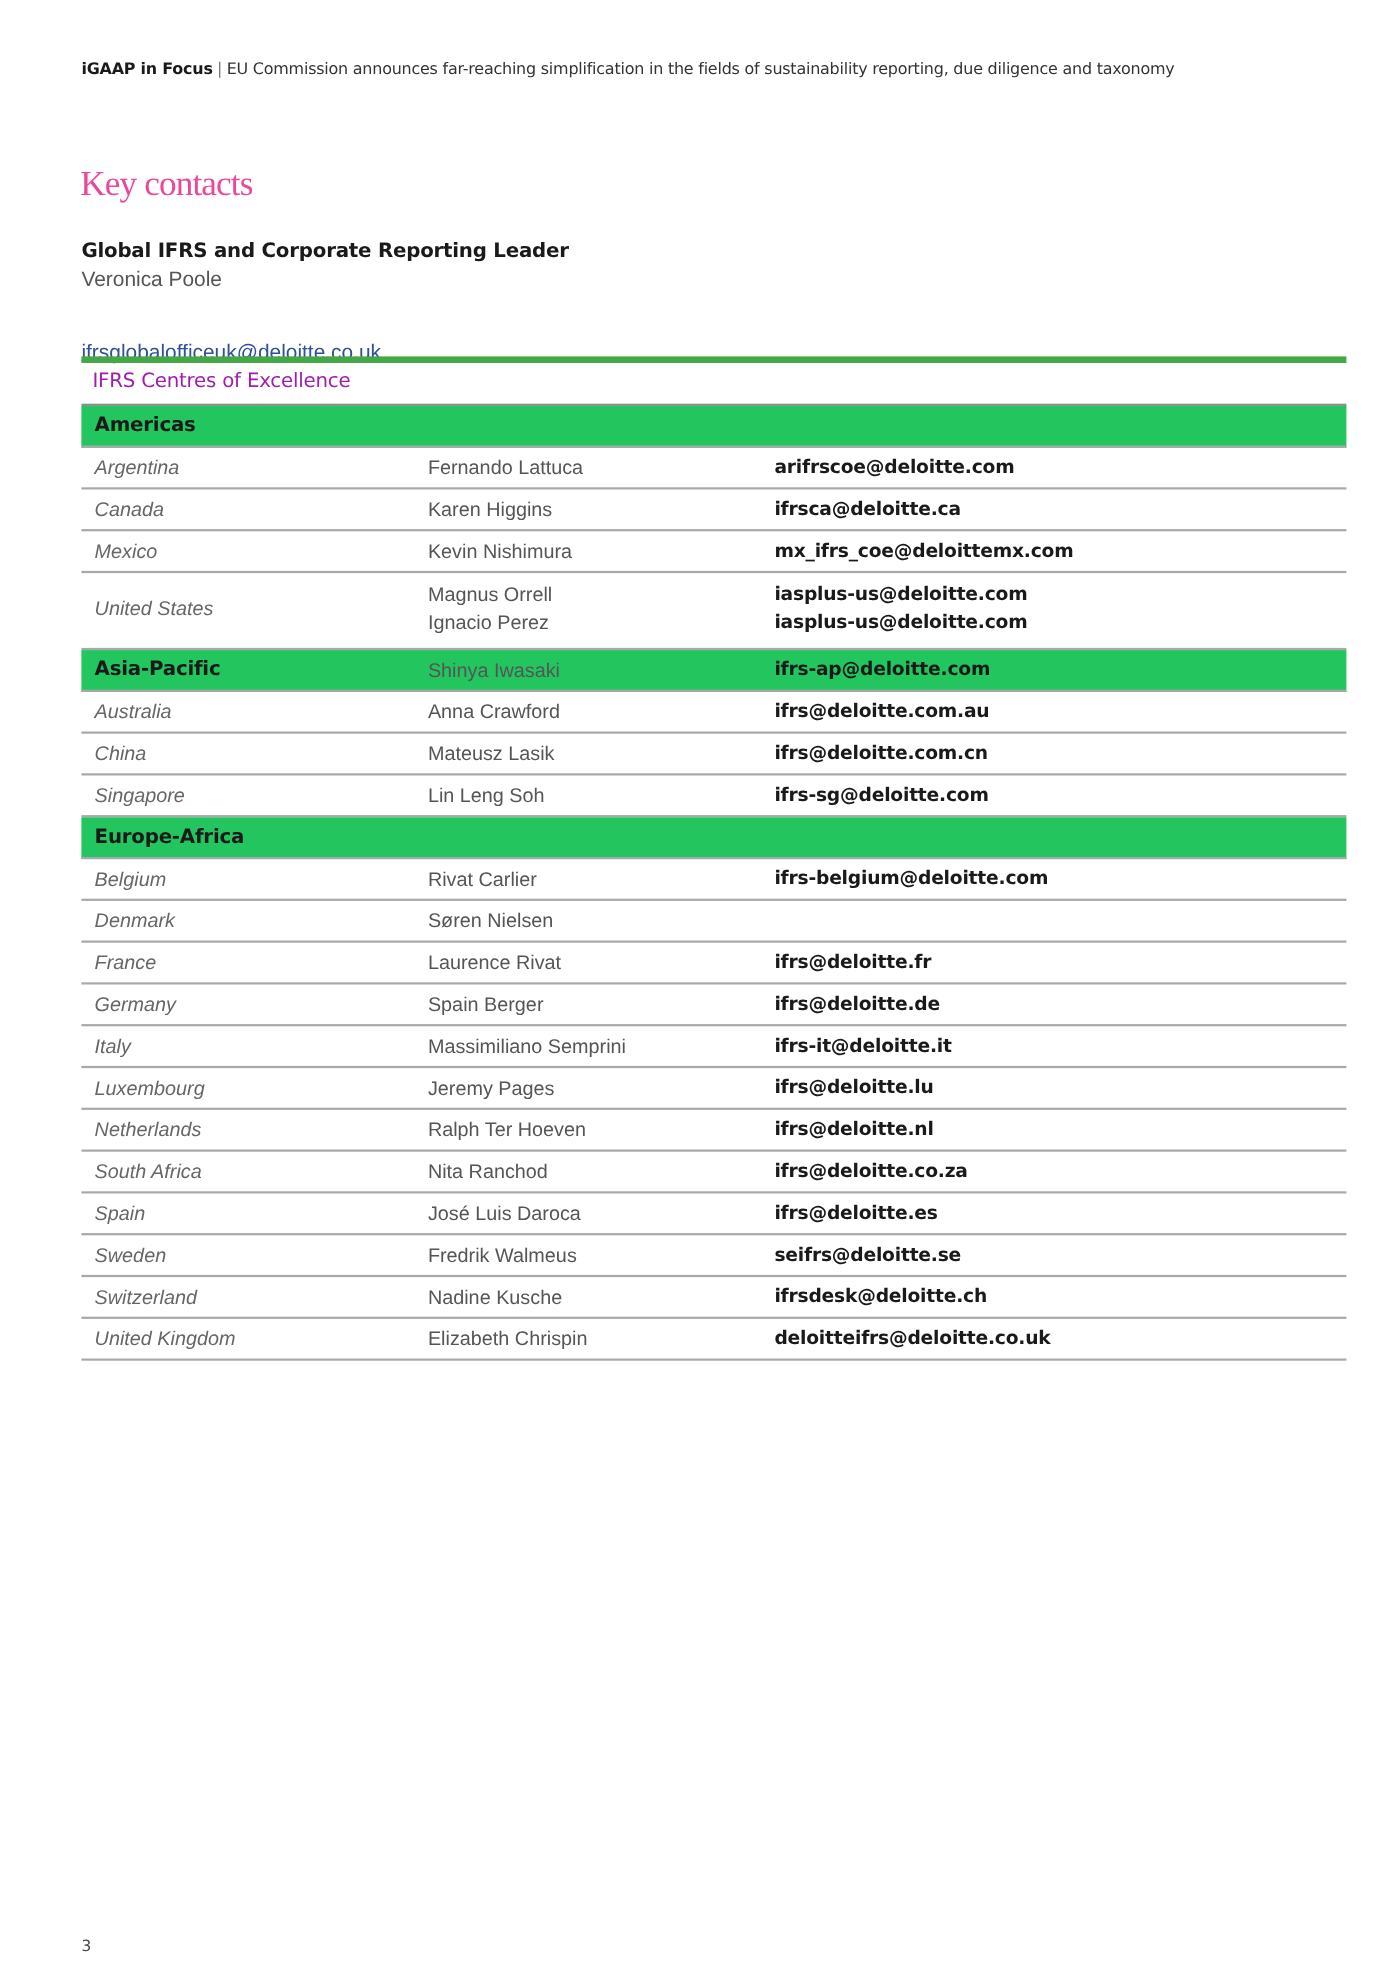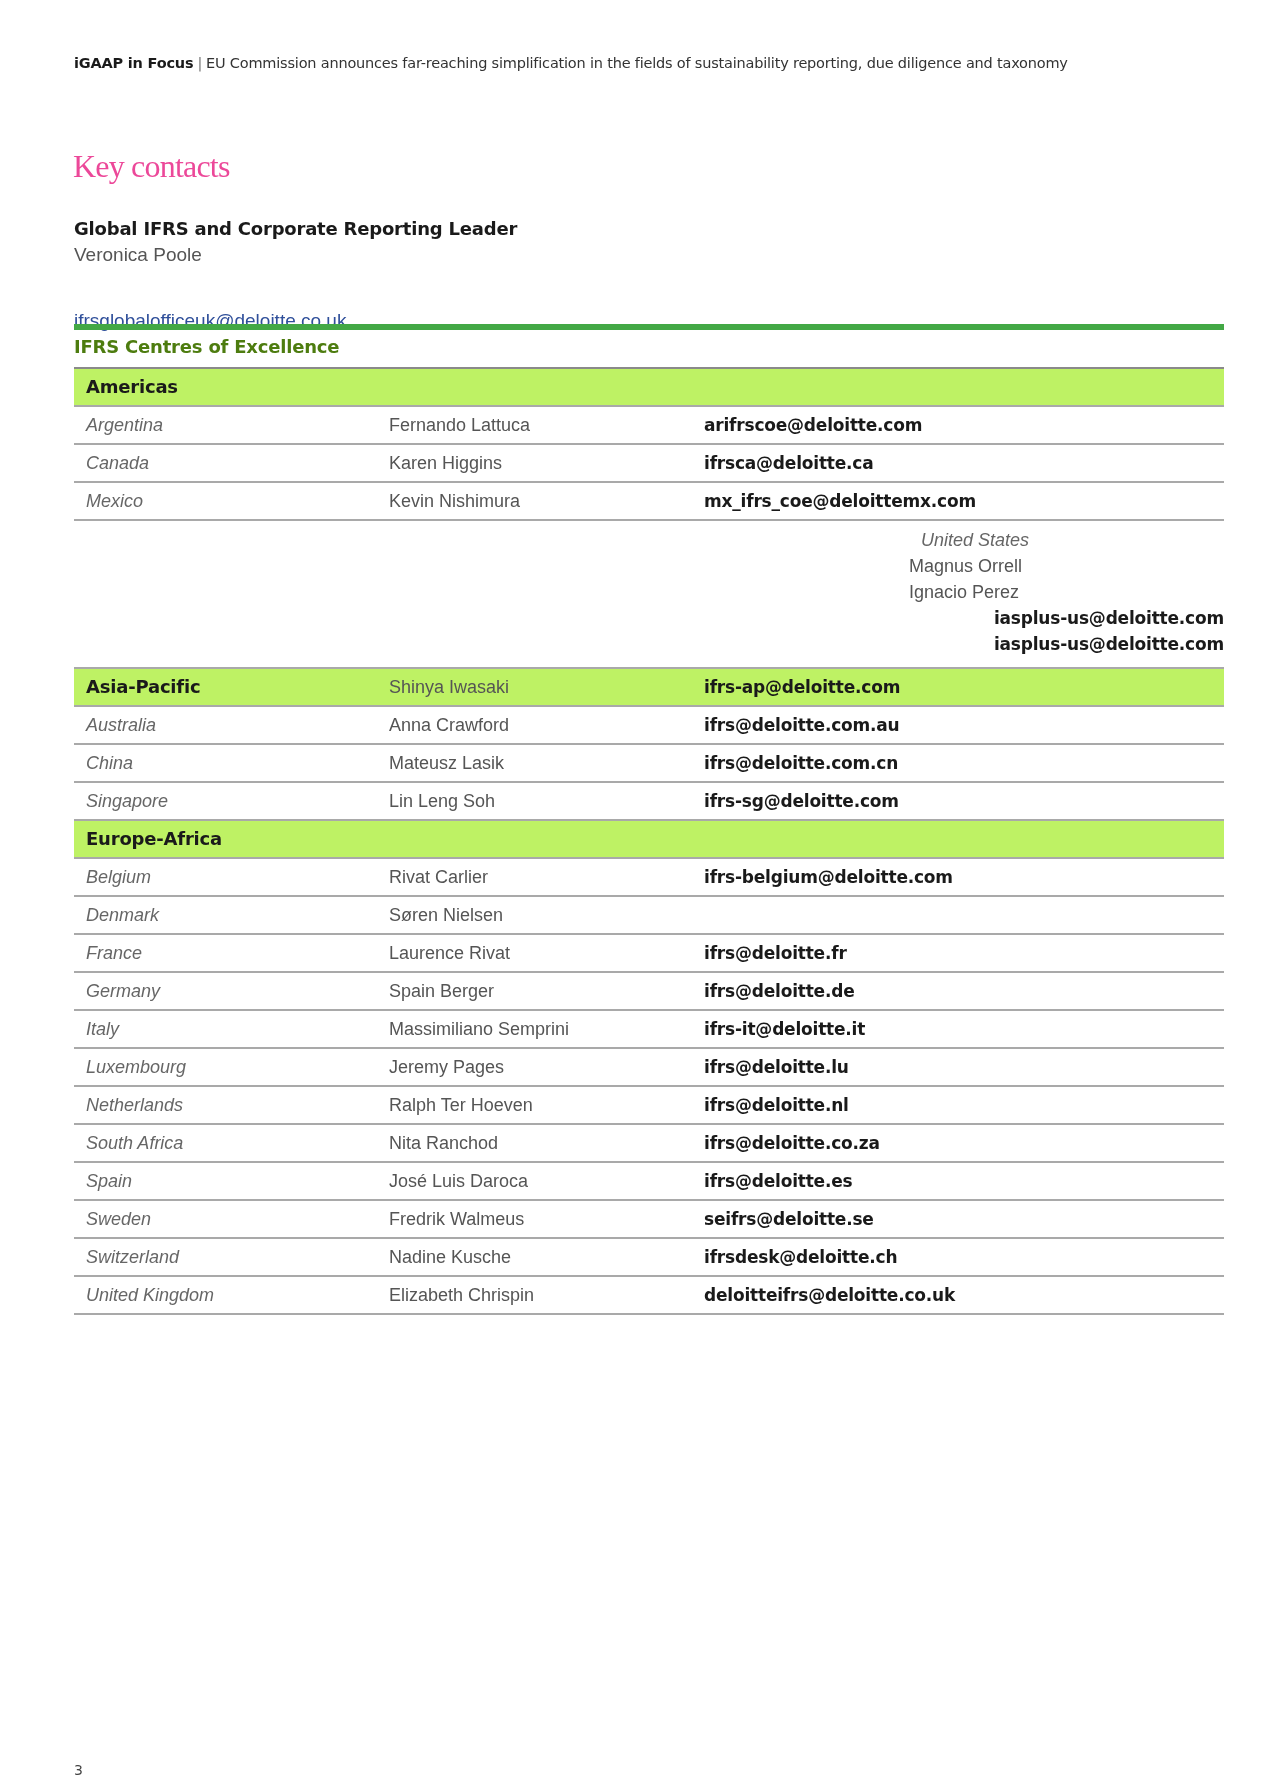--- a/index.html
+++ b/index.html
@@ -7,25 +7,25 @@
          font-family: "DejaVu Sans", "Liberation Sans", sans-serif; color: #1f1f1f; }
   .page-header { position: absolute; left: 74px; top: 55px; font-size: 14.5px; color: #333; white-space: nowrap; letter-spacing: -0.2px; }
   .page-header .brand { font-weight: bold; color: #1a1a1a; }
   .page-header .sep { color: #777; margin: 0 4px; }
   .title { position: absolute; left: 73px; top: 148px; font-size: 32px; font-weight: normal; color: #ec4899; letter-spacing: -0.8px; font-family: Liberation Serif, serif; }
   .leader { position: absolute; left: 74px; top: 216px; font-size: 18px; line-height: 26px; }
   .leader .role { font-weight: bold; color: #1a1a1a; letter-spacing: -0.2px; }
   .leader .name { color: #555; font-family: "Liberation Sans", sans-serif; font-size: 19px; }
   .leader .email { color: #2f4f9a; text-decoration: underline; font-family: "Liberation Sans", sans-serif; font-size: 19px; cursor: pointer; margin-top: 40px; }
   .green-bar { position: absolute; left: 74px; top: 324px; width: 1150px; height: 6px; background: #43a845; }
-  .section-title { position: absolute; left: 74px; top: 336px; font-size: 18px; font-weight: bold; color: #4d7c0f; letter-spacing: -0.2px; }
+  .section-title { position: absolute; left: 84px; top: 336px; font-size: 18px; font-weight: normal; color: #a21caf; letter-spacing: -0.2px; }
   .table { position: absolute; left: 74px; top: 367px; width: 1150px; border-top: 2px solid #8a8a8a; }
   .row { display: flex; align-items: center; min-height: 38px; border-bottom: 2px solid #a9a9a9; box-sizing: border-box; }
-  .row.region { background: #bef264; }
-  .row.multi { padding: 6px 0 10px; align-items: flex-end; flex-direction: column; }
+  .row.region { background: #22c55e; }
+  .row.multi { padding: 6px 0 10px; align-items: center; }
   .cell { font-size: 17px; line-height: 26px; }
   .c1 { width: 315px; padding-left: 12px; box-sizing: border-box; }
   .c2 { width: 315px; }
   .c3 { flex: 1; }
   .country { font-style: italic; color: #666; font-family: "Liberation Sans", sans-serif; font-size: 18px; }
   .region-name { font-weight: bold; color: #1a1a1a; font-size: 18px; letter-spacing: -0.2px; }
   .person { color: #555; font-family: "Liberation Sans", sans-serif; font-size: 18px; }
   .mail { font-weight: bold; color: #1a1a1a; font-size: 17px; letter-spacing: -0.2px; }
   .page-number { position: absolute; left: 74px; top: 1762px; font-size: 14px; color: #444; }
 </style>

